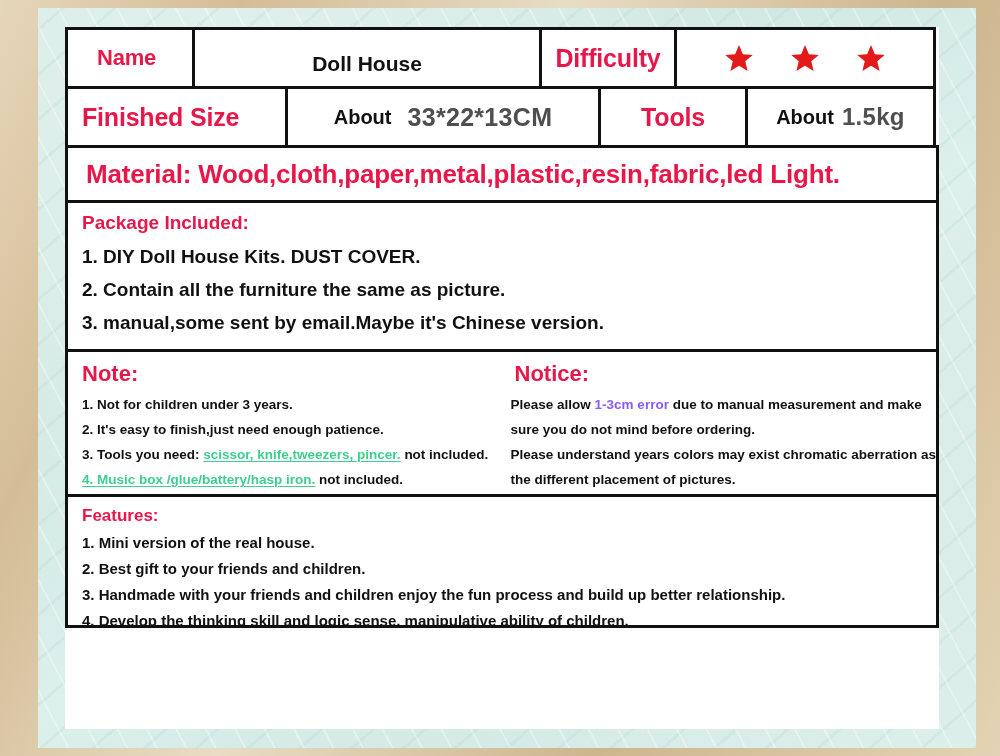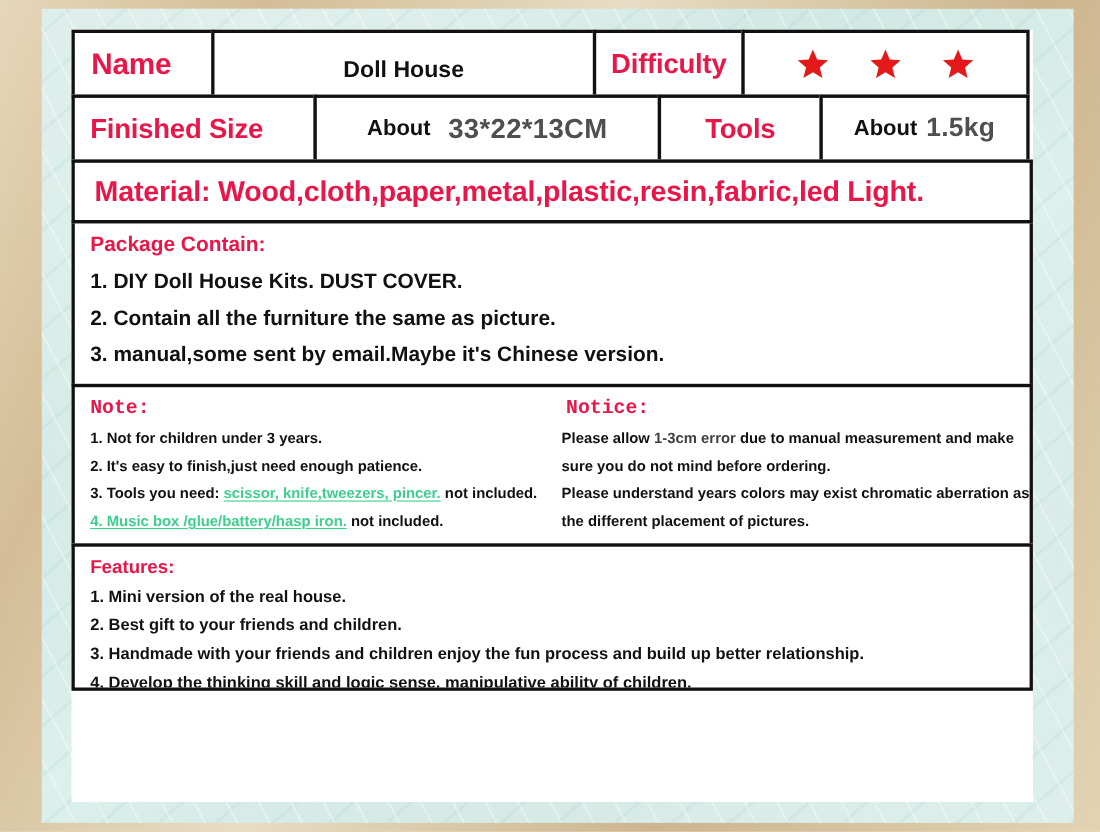--- a/index.html
+++ b/index.html
@@ -83,21 +83,21 @@
   }
   .val-strong {
     color: #4f4f4f;
     font-weight: bold;
     letter-spacing: 0.3px;
   }
 
   
   #row1 { height: 62px; }
   #cell-name-label { width: 130px; height: 62px; }
-  #cell-name-label .lbl { font-size: 27px; margin-left: 15px; }
+  #cell-name-label .lbl { font-size: 22px; margin-left: 29px; }
   #cell-name-value { width: 350px; height: 74px; margin-left: -3px; }
   #cell-name-value .val { font-size: 21px; }
   #cell-difficulty-label { width: 138px; height: 62px; margin-left: -3px; }
   #cell-difficulty-label .lbl { font-size: 25px; }
   #cell-difficulty-value { width: 262px; height: 62px; margin-left: -3px; }
 
   .stars { display: flex; gap: 36px; }
   .star { width: 30px; height: 30px; }
 
   
@@ -158,21 +158,21 @@
   #block-package .block-head { font-size: 19px; margin-bottom: 6px; }
   #block-package .block-line { font-size: 19px; line-height: 33px; }
 
   
   #block-notes {
     height: 148px;
     display: flex;
     padding: 9px 0 0 0;
   }
   .notes-col { width: 437px; box-sizing: border-box; }
-  .notes-col .block-head { font-size: 18px; margin-bottom: 5px; font-family: Liberation Mono, monospace; }
+  .notes-col .block-head { font-size: 22px; margin-bottom: 5px; }
   .note-line {
     color: #111111;
     font-weight: bold;
     font-size: 13.5px;
     line-height: 25px;
     margin: 0 0 0 14px;
     white-space: nowrap;
   }
   .notice-line {
     color: #111111;
@@ -181,21 +181,21 @@
     line-height: 25px;
     margin: 0 0 0 10px;
     white-space: nowrap;
   }
   .green {
     color: #3ecf8e;
     text-decoration: underline;
     text-decoration-color: #3ecf8e;
     text-underline-offset: 2px;
   }
-  .redtext { color: #404040; }
+  .redtext { color: #8b5cf6; }
 
   #block-features { height: 134px; }
   #block-features .block-head { font-size: 17px; margin-bottom: 4px; }
   .feat-line {
     color: #111111;
     font-weight: bold;
     font-size: 15px;
     line-height: 26px;
     margin: 0 0 0 14px;
     white-space: nowrap;
@@ -252,21 +252,21 @@
     </div>
 
     <div class="row" id="row3">
       <div class="cell l" id="cell-material">
         <span class="lbl">Material: Wood,cloth,paper,metal,plastic,resin,fabric,led Light.</span>
       </div>
     </div>
 
 
     <div class="block" id="block-package">
-      <div class="block-head">Package Contain:</div>
+      <div class="block-head">Package Included:</div>
       <div class="block-line">1. DIY Doll House Kits. DUST COVER.</div>
       <div class="block-line">2. Contain all the furniture the same as picture.</div>
       <div class="block-line">3. manual,some sent by email.Maybe it's Chinese version.</div>
     </div>
 
     <div class="block" id="block-notes">
       <div class="notes-col">
         <div class="block-head">Note:</div>
         <div class="note-line">1. Not for children under 3 years.</div>
         <div class="note-line">2. It's easy to finish,just need enough patience.</div>

